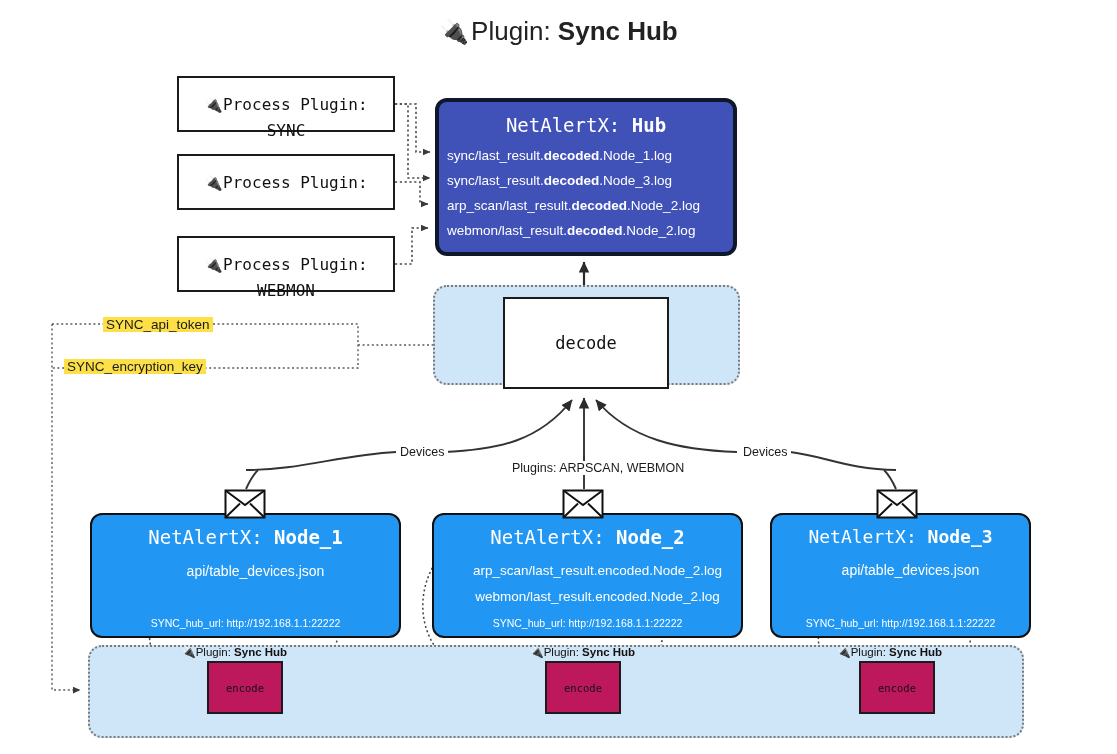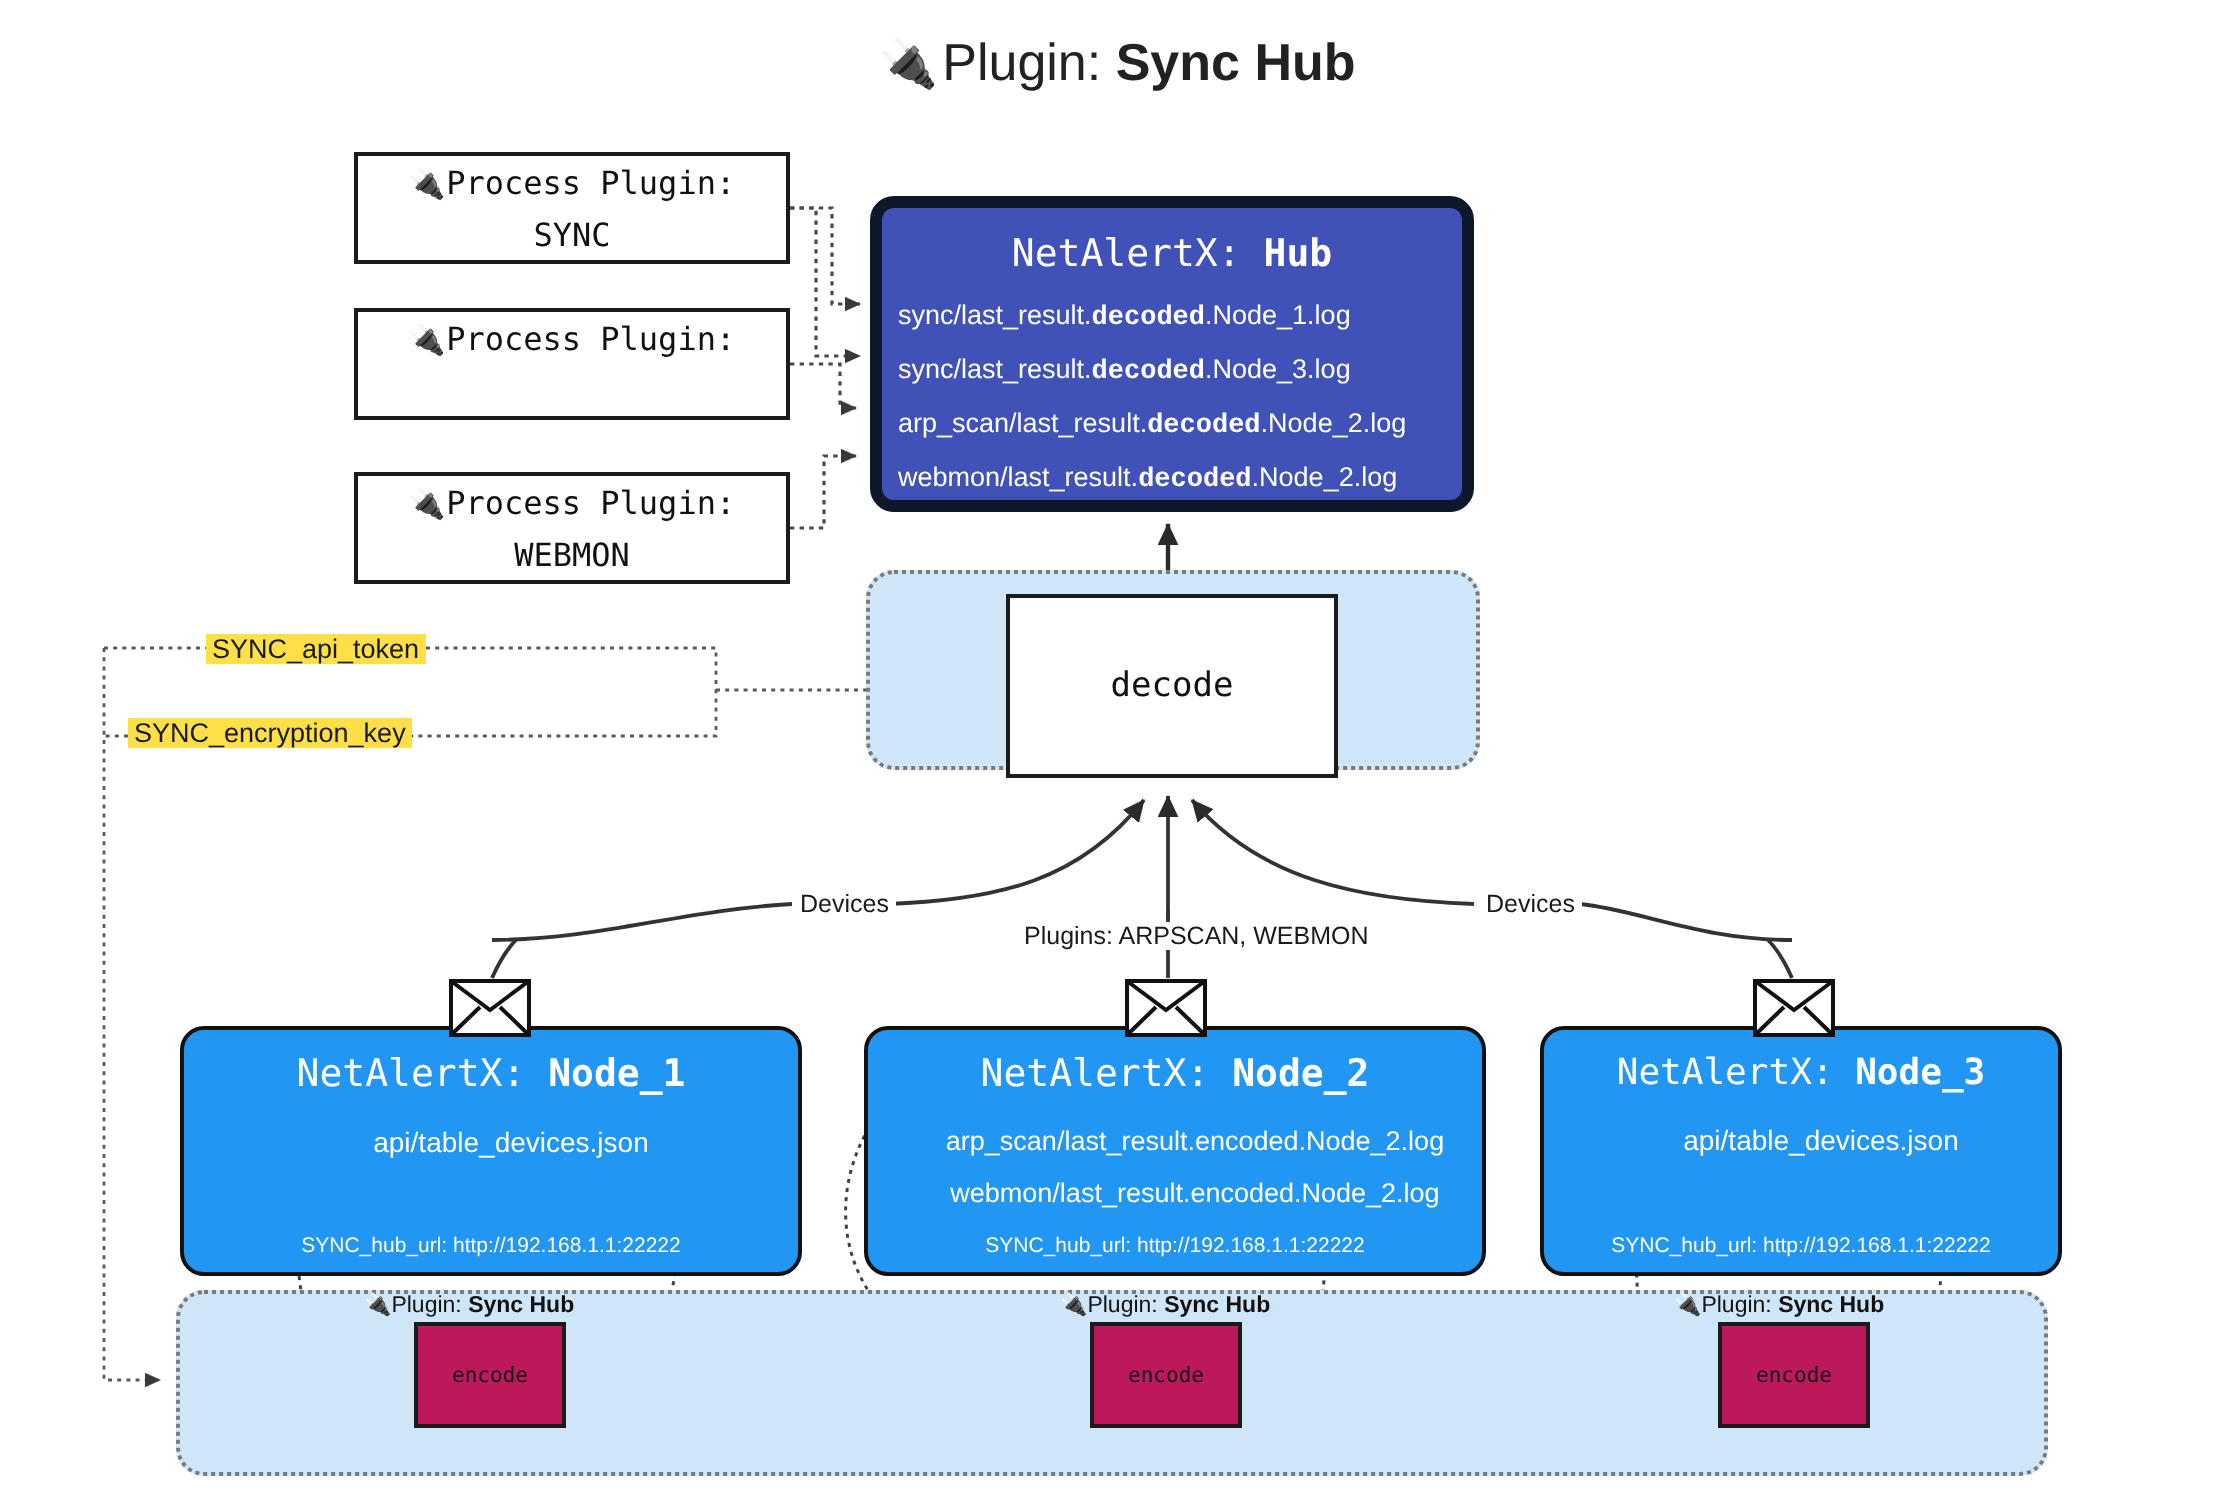--- a/index.html
+++ b/index.html
@@ -58,21 +58,21 @@
     width: 218px;
     height: 56px;
     border: 2px solid #1b1b1b;
     background: #ffffff;
     box-sizing: border-box;
     font-family: "DejaVu Sans Mono", monospace;
     font-size: 16px;
     line-height: 26px;
     color: #111111;
     text-align: center;
-    padding-top: 1px;
+    padding-top: 14px;
     z-index: 3;
   }
   .proc-box .l1 { display:block; white-space: nowrap; }
   .proc-box .l2 { display:block; white-space: nowrap; }
   .proc-box .pg {
     font-family: "DejaVu Sans", sans-serif;
     font-size: 15px;
     filter: grayscale(1) contrast(1.6);
   }
   #proc-sync    { top: 76px; }
@@ -88,21 +88,21 @@
     font-size: 11px;
     color: #222222;
     z-index: 3;
   }
   #hub-box {
     position: absolute;
     left: 435px; top: 98px;
     width: 302px;
     height: 158px;
     background: #4052b8;
-    border: 6px solid #0f172a;
+    border: 4px solid #0f172a;
     border-radius: 12px;
     box-sizing: border-box;
     z-index: 2;
   }
   #hub-box .hub-title {
     margin-top: 12px;
     text-align: center;
     font-family: "DejaVu Sans Mono", monospace;
     font-size: 19px;
     color: #ffffff;
@@ -112,21 +112,21 @@
   .hub-lines {
     margin-top: 7px;
     padding-left: 8px;
   }
   .hub-line {
     color: #ffffff;
     font-size: 13.5px;
     line-height: 25px;
     white-space: nowrap;
   }
-  .hub-line b { font-weight: bold; font-family: Liberation Mono, monospace; }
+  .hub-line b { font-weight: bold; }
 
   
   #decode-group {
     position: absolute;
     left: 433px; top: 285px;
     width: 307px;
     height: 100px;
     background: #cfe5f8;
     border: 2px dotted #7a7a7a;
     border-radius: 14px;

